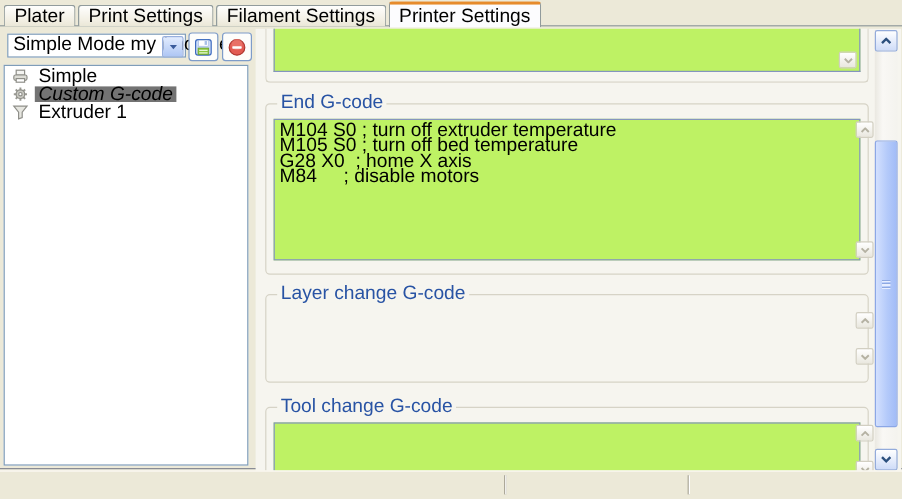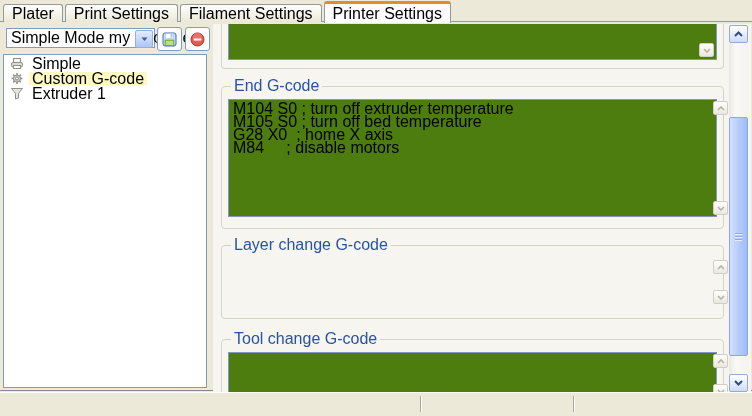--- a/index.html
+++ b/index.html
@@ -32,34 +32,34 @@
            background:#FDFDFB; border:1px solid #7E9CC9; border-radius:3px;
            box-sizing:border-box; display:flex; align-items:center; justify-content:center; }
   .btn-save { left:157px; }
   .btn-delete { left:185px; }
   
   .tree { position:absolute; left:3px; top:54px; width:204px; height:334px;
           background:#fff; border:1px solid #7F9DB9; box-sizing:border-box; }
   .tree-row { display:flex; align-items:center; height:14px; margin:1px 0 0 6px; }
   .tree-icon { width:15px; height:13px; margin-right:4px; flex:0 0 15px; }
   .tree-label { padding:0 3px; line-height:13px; white-space:nowrap; }
-  .tree-row.selected .tree-label { background:#fef9c3; }
+  .tree-row.selected .tree-label { background:#737373;font-style:italic; }
   
   .panel { position:absolute; left:213px; top:24px; width:538px; height:369px;
            background:#F6F5EF; overflow:hidden; }
   .group { position:absolute; left:8px; width:503px;
            border:1px solid #D6D3C6; border-radius:4px; background:#F6F5EF;
            box-sizing:border-box; }
   .group-label { position:absolute; top:-8px; left:9px; background:#F6F5EF;
            padding:0 3px; color:#2853A4; line-height:14px; white-space:nowrap; }
   .g0 { top:-6px; height:51px; border-top:none; border-radius:0 0 4px 4px; }
   .g1 { top:62px;  height:143px; }
   .g2 { top:221px; height:74px; }
   .g3 { top:315px; height:70px; }
-  .gcode-box { position:absolute; left:15px; width:489px; background:#4d7c0f;
+  .gcode-box { position:absolute; left:15px; width:489px; background:#bef264;
            border:1px solid #8495BE; box-sizing:border-box;
            white-space:pre; line-height:13px; padding:2px 18px 0 4px;
            overflow:hidden; cursor:text; }
   .b0 { top:-2px;  height:38px; border-top:none; }
   .b1 { top:75px;  height:118px; }
   .b2 { top:234px; height:50px; }
   .b3 { top:328px; height:50px; }
   .mini-btn { position:absolute; right:2px; width:15px; height:14px;
            background:linear-gradient(#FFFFFF,#E9E7DE); border:1px solid #D2CFC2;
            border-radius:2px; box-sizing:border-box;

